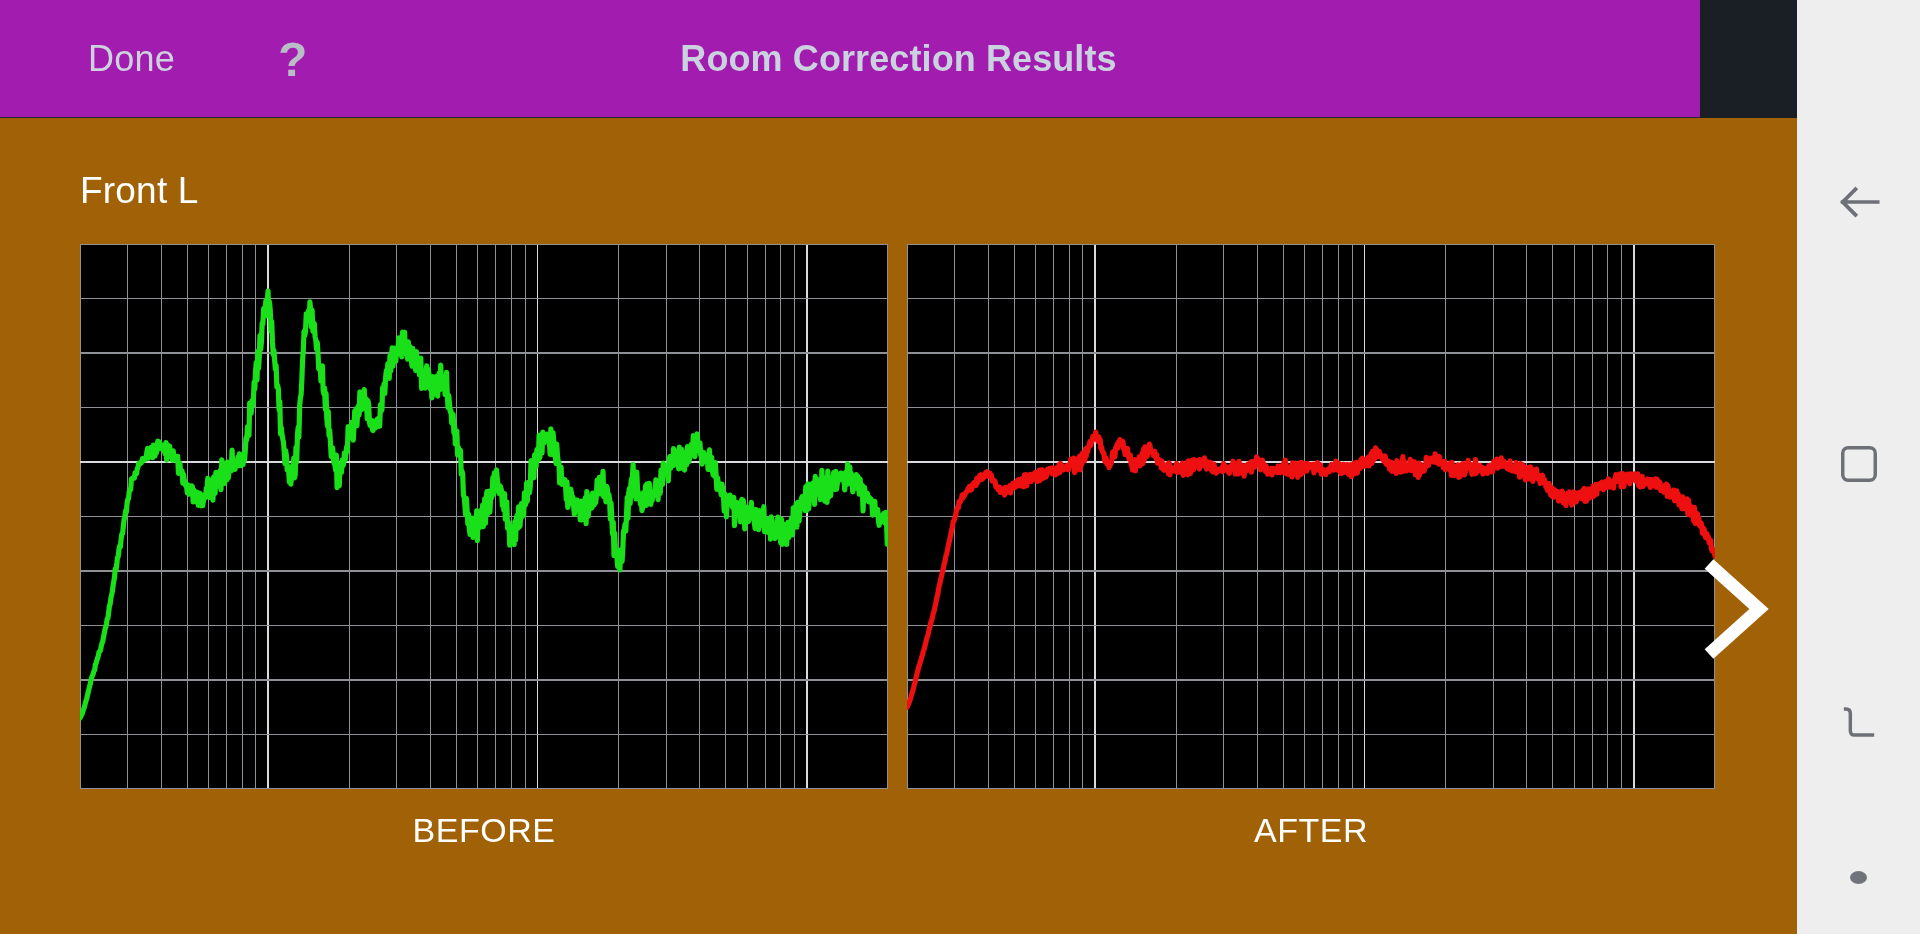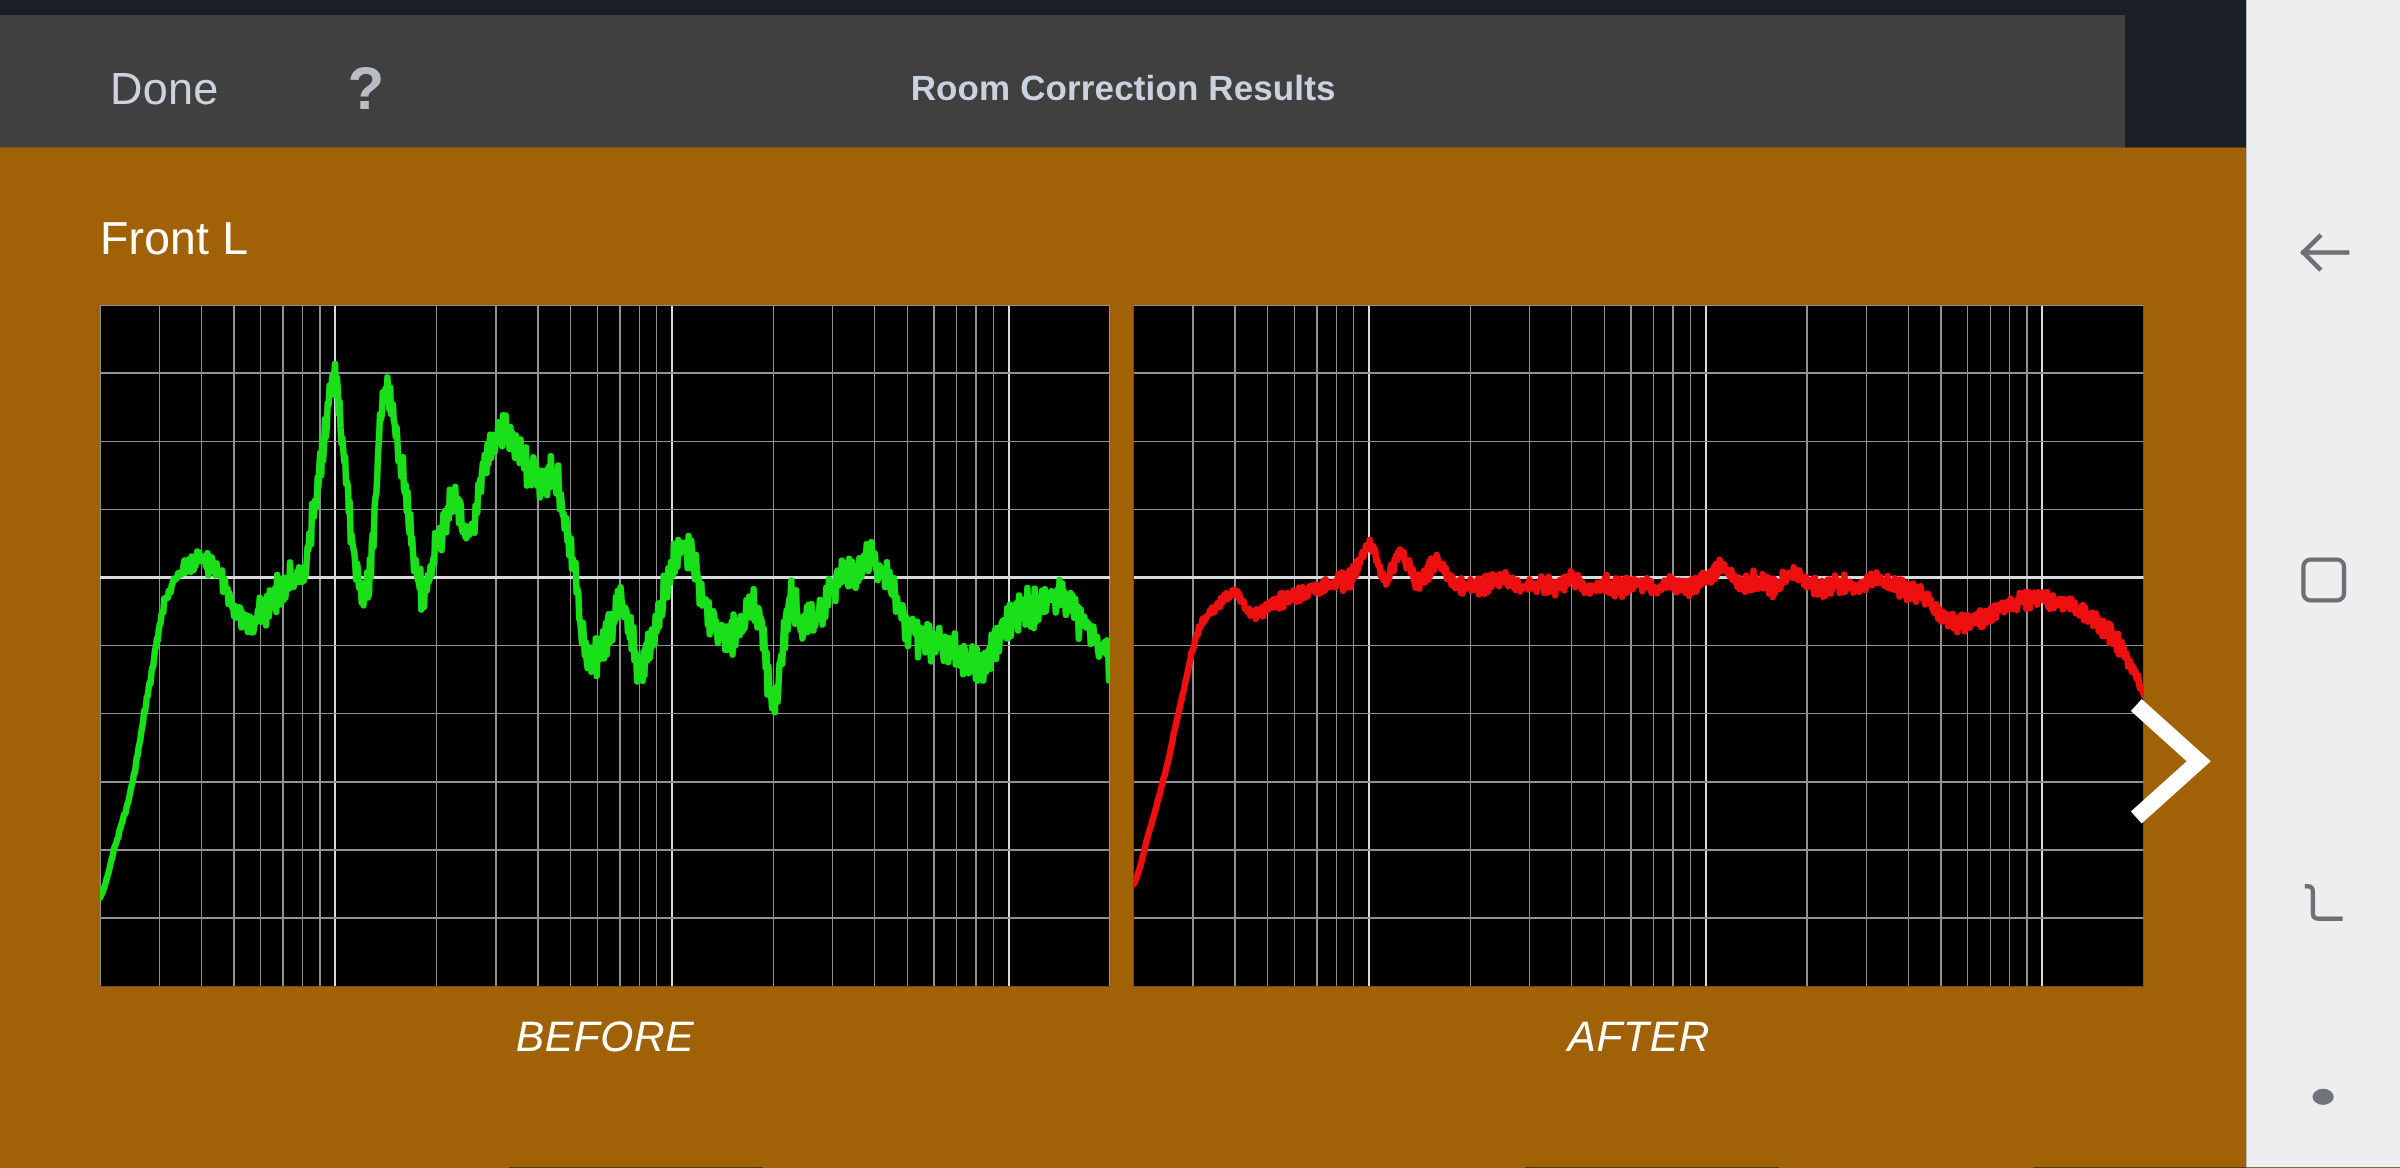--- a/index.html
+++ b/index.html
@@ -14,63 +14,63 @@
   
   #phone {
     position:relative;
     width:1797px; height:934px;
     background:#1a1e25;
     overflow:hidden;
   }
 
   
   #header {
-    position:absolute; left:0; top:12px;
+    position:absolute; left:0; top:0;
     width:1700px; height:118px;
-    background:#404040;
+    background:#a21caf;
     border-bottom:1px solid #22262e;
   }
   #done-btn {
     position:absolute; left:88px; top:0; height:118px;
     display:flex; align-items:center;
     font-size:36px; color:#ccd3dd; letter-spacing:0.2px;
     cursor:pointer; background:none; border:none;
     font-family:"Liberation Sans", sans-serif;
   }
   #help-btn {
     position:absolute; left:278px; top:0; height:118px;
     display:flex; align-items:center;
     font-size:48px; font-weight:bold; color:#b8bdc6;
     cursor:pointer;
   }
   #header-title {
     position:absolute; left:0; top:0; width:1797px; height:118px;
     display:flex; align-items:center; justify-content:center;
-    font-size:28px; font-weight:bold; color:#c9d2de;
+    font-size:36px; font-weight:bold; color:#c9d2de;
     letter-spacing:0.1px;
     pointer-events:none;
   }
 
   
   #content {
     position:absolute; left:0; top:118px;
     width:1797px; height:816px;
     background:#a16207;
   }
   #channel-label {
     position:absolute; left:80px; top:52px;
     font-size:37px; color:#ffffff; letter-spacing:0.2px;
   }
 
   
   #charts {
     position:absolute; left:0; top:126px;
     width:1797px; height:620px;
   }
-  .chart-block { position:absolute; top:0;font-style:italic; }
+  .chart-block { position:absolute; top:0; }
   .chart-block.left  { left:80px;  width:808px; }
   .chart-block.right { left:907px; width:808px; }
 
   .plot {
     position:relative;
     width:808px; height:545px;
     background:#000000;
     overflow:hidden;
   }
   .plot svg { display:block; width:808px; height:545px; }

